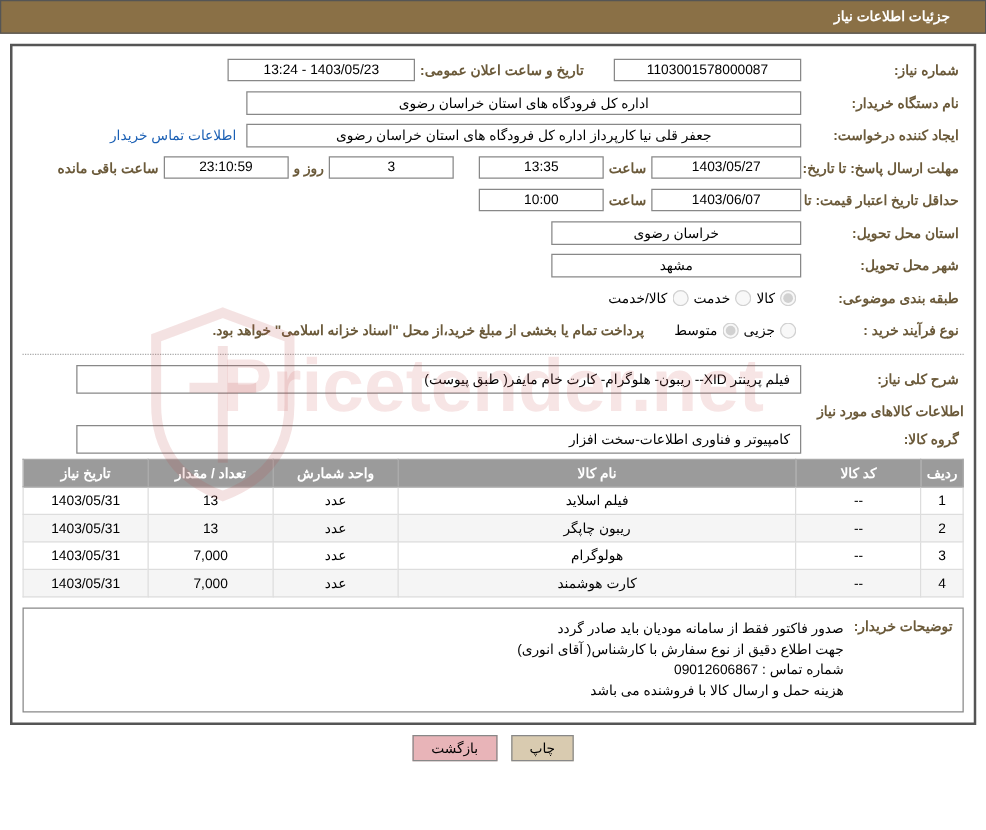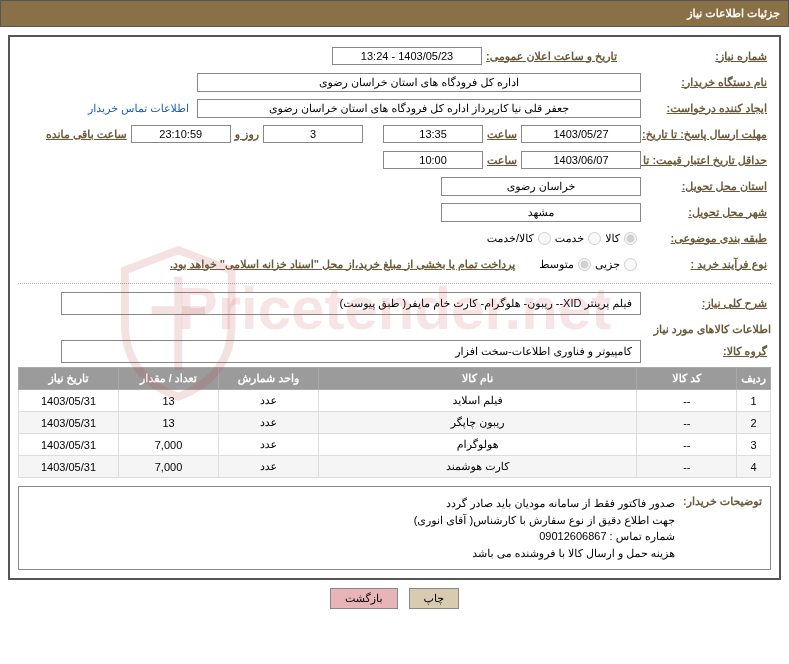--- a/index.html
+++ b/index.html
@@ -1,22 +1,22 @@
 <!DOCTYPE html>
 <html dir="rtl" lang="fa"><head>
 <meta charset="utf-8">
 <style>
 * { box-sizing: border-box; margin: 0; padding: 0; }
 body { font-family: Tahoma, Arial, sans-serif; font-size: 11px; direction: rtl; background: #fff; width: 789px; }
-.header-bar { background: #8a7046; color: #fff; padding: 6px 8px; font-weight: bold; border: 1px solid #555; }
+.header-bar { background: #8a7046; color: #fff; padding: 6px 28px; font-weight: bold; border: 1px solid #555; }
 .main-frame { border: 2px solid #555; margin: 8px; padding: 8px; position: relative; }
 .watermark { position: absolute; top: 50%; left: 50%; transform: translate(-50%, -50%); font-size: 60px; color: rgba(200,80,80,0.15); font-weight: bold; pointer-events: none; z-index: 1; }
 .watermark svg { width: 140px; height: 160px; opacity: 0.15; position: absolute; left: -70px; top: -30px; }
 .row { display: flex; align-items: center; margin-bottom: 4px; min-height: 22px; flex-wrap: wrap; }
-.label { color: #6b5a3a; font-weight: bold; padding: 0 4px; white-space: nowrap; text-decoration: underline; }
+.label { color: #6b5a3a; font-weight: bold; padding: 0 4px; white-space: nowrap; }
 .value-box { border: 1px solid #888; padding: 2px 6px; background: #fff; min-height: 18px; display: inline-block; text-align: center; }
 .w80 { width: 100px; } .w120 { width: 120px; } .w150 { width: 150px; }
 .w200 { width: 200px; } .w450 { width: 444px; }
 .link-blue { color: #1a5fb4; cursor: pointer; }
 .radio-row input { margin: 0 4px; }
 .section-title { color: #6b5a3a; font-weight: bold; margin: 8px 0 4px; }
 .wide-box { border: 1px solid #888; padding: 4px 8px; width: 580px; min-height: 22px; background: #fff; }
 table { width: 100%; border-collapse: collapse; margin-top: 4px; }
 table th { background: #9b9b9b; color: #fff; padding: 4px; border: 1px solid #aaa; font-weight: bold; }
 table td { padding: 4px; border: 1px solid #ddd; text-align: center; }
@@ -41,20 +41,21 @@
 <div class="main-frame">
   <div class="watermark">
     <svg viewBox="0 0 100 120">
         <path d="M50 5 L90 20 L90 60 Q90 100 50 115 Q10 100 10 60 L10 20 Z M50 25 L50 95 M30 50 L70 50" stroke="#b44" stroke-width="6" fill="none"></path>
       </svg>
     Pricetender.net
   </div>
 
   <div class="row">
     <span class="label col-label">شماره نیاز:</span>
+    <span class="value-box w150">1103001578000087</span>
     <span class="spacer"></span>
     <span class="label">تاریخ و ساعت اعلان عمومی:</span>
     <span class="value-box w150">1403/05/23 - 13:24</span>
   </div>
 
   <div class="row">
     <span class="label col-label">نام دستگاه خریدار:</span>
     <span class="value-box w450">اداره کل فرودگاه های استان خراسان رضوی</span>
   </div>
 

